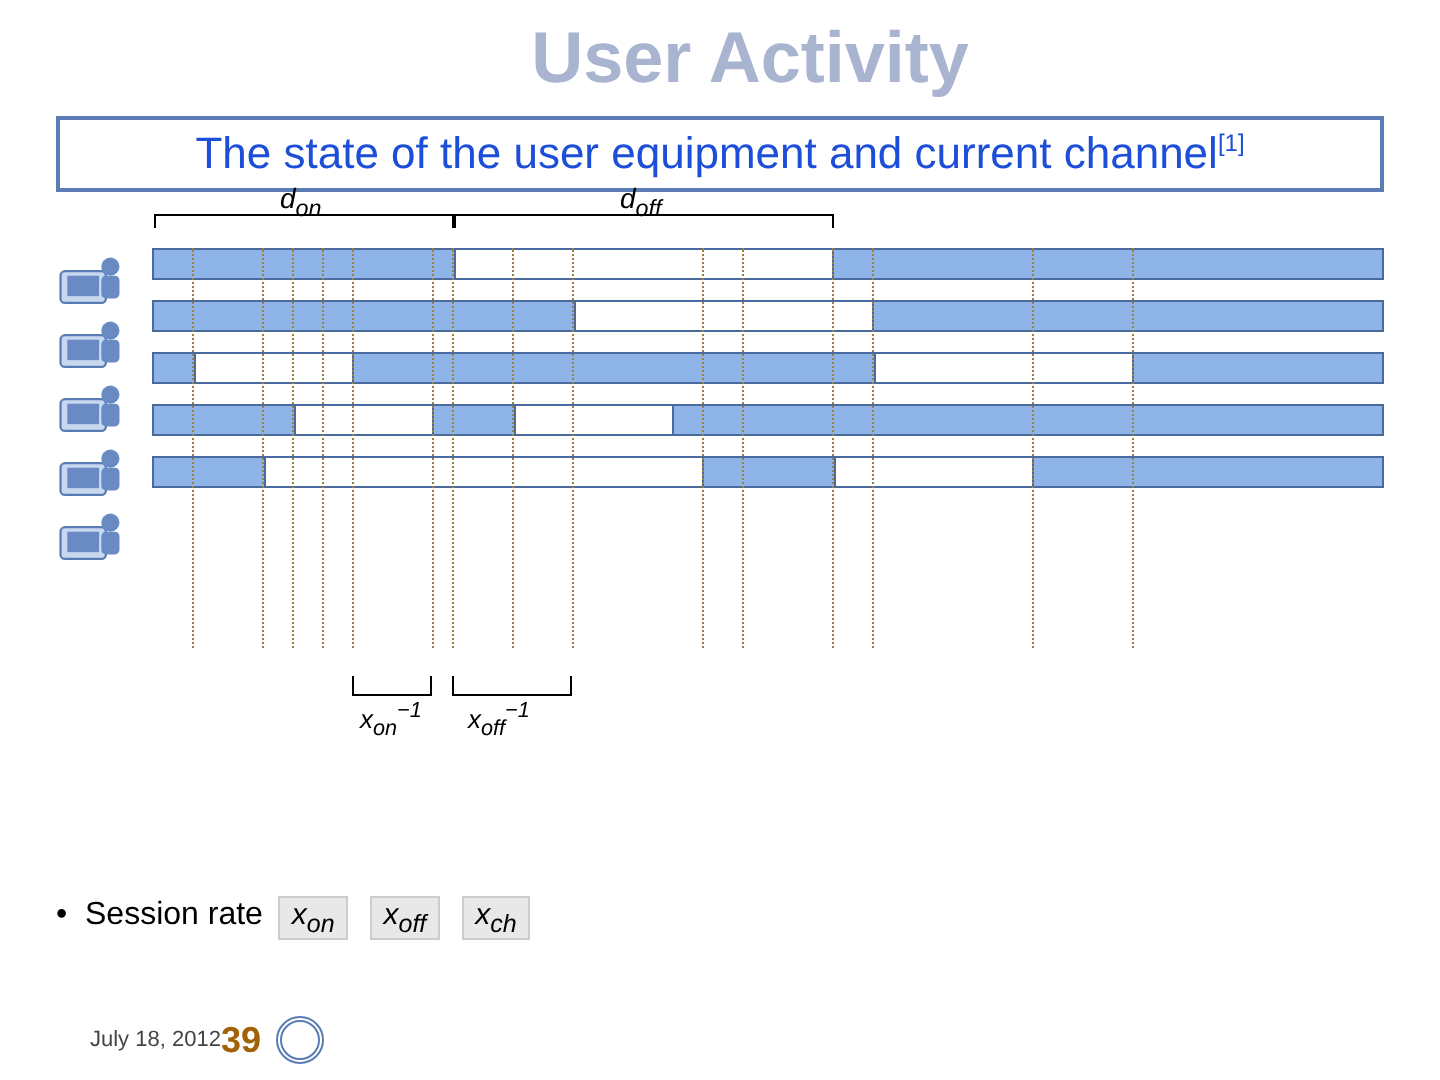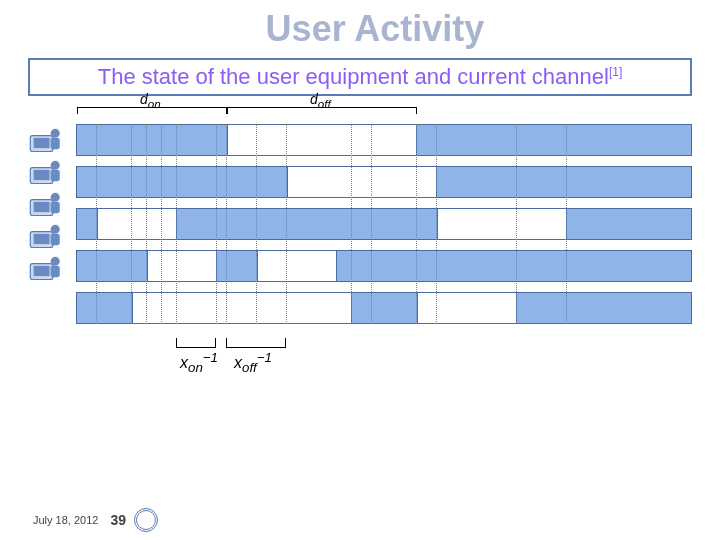--- a/index.html
+++ b/index.html
@@ -1,46 +1,46 @@
 <!DOCTYPE html>
 <html><head>
 <meta charset="utf-8">
 <style>
   * { box-sizing: border-box; margin: 0; padding: 0; }
   body { width: 720px; height: 540px; font-family: Arial, sans-serif; background: #fff; position: relative; overflow: hidden; }
   .title { text-align: center; font-size: 36px; font-weight: bold; color: #a8b4d0; padding: 8px 0 4px; margin-left: 30px; }
   .subtitle-box { margin: 4px 28px 0; background: #ffffff; border: 2px solid #5b7bb4; text-align: center; padding: 4px 8px; }
-  .subtitle { font-size: 22px; color: #8b5cf6; }
+  .subtitle { font-size: 22px; color: #1d4ed8; }
   .sup { font-size: 12px; vertical-align: super; }
   .diagram { position: relative; margin: 8px 28px 0; height: 220px; }
   .person-col { position: absolute; left: 0; top: 20px; width: 40px; }
   .person { width: 34px; height: 30px; margin-bottom: 2px; position: relative; }
   .person svg { width: 100%; height: 100%; }
   .track-area { position: absolute; left: 48px; right: 0; top: 20px; }
-  .track { height: 32px; margin-bottom: 10px; background: #8fb4e8; border: 1px solid #4a6aa0; position: relative; }
+  .track { height: 16px; margin-bottom: 10px; background: #8fb4e8; border: 1px solid #4a6aa0; position: relative; }
   .gap { position: absolute; top: 0; bottom: 0; background: #fff; border-left: 1px solid #4a6aa0; border-right: 1px solid #4a6aa0; }
   .don-bracket, .doff-bracket { position: absolute; top: -18px; height: 14px; border-top: 1px solid #000; }
   .don-bracket::before, .don-bracket::after, .doff-bracket::before, .doff-bracket::after { content:''; position:absolute; top:0; width:1px; height:6px; background:#000; }
   .don-bracket::before, .doff-bracket::before { left:0; } .don-bracket::after, .doff-bracket::after { right:0; }
   .lbl { position: absolute; top: -34px; font-size: 14px; font-style: italic; }
   .conn { position:absolute; top:0; width:0; border-left:1px dotted #9a8040; }
   .event-row { position: absolute; left: 48px; right: 0; height: 16px; }
   .event-line { position:absolute; left:0; right:130px; top:8px; height:2px; background:#4a6aa0; }
   .event-dot { position:absolute; top:4px; width:10px; height:10px; border-radius:50%; background:#f8e890; border:1px solid #7a6a30; }
   .event-tick { position:absolute; top:14px; width:6px; height:6px; border-left:1px solid #000; border-bottom:1px solid #000; transform:rotate(-45deg); }
   .event-label { position:absolute; right:0; top:0; font-size:13px; font-weight:bold; }
   .interval-bracket { position:absolute; height:10px; border-left:1px solid #000; border-right:1px solid #000; border-bottom:1px solid #000; }
-  .interval-lbl { position:absolute; font-size:16px; font-style:italic; }
+  .interval-lbl { position:absolute; font-size:13px; font-style:italic; }
   .bullets { position:absolute; left:28px; top:448px; font-size:16px; }
   .bullets li { list-style:none; margin-bottom:4px; }
   .inline-math { display:inline-block; background:#e8e8e8; border:1px solid #ccc; padding:0 6px; margin:0 3px; font-style:italic; font-size:15px; }
-  .footer { position:absolute; bottom:8px; left:0; right:0; display:flex; align-items:center; font-size:11px; color:#444; padding:0 33px; }
+  .footer { position:absolute; bottom:8px; left:12px; right:0; display:flex; align-items:center; font-size:11px; color:#444; padding:0 33px; }
   .footer-date { flex:0 0 auto; }
   .footer-title { flex:1; text-align:center; }
-  .footer-page { flex:0 0 auto; color:#404040; font-weight:bold; font-size:14px; margin-right:8px;margin-left:12px; }
+  .footer-page { flex:0 0 auto; color:#a16207; font-weight:bold; font-size:18px; margin-right:8px; }
   .footer-logo { width:24px; height:24px; border-radius:50%; border:3px double #5b7bb4; }
 </style>
 </head>
 <body>
 
 <div class="title">User Activity</div>
 
 <div class="subtitle-box">
   <span class="subtitle">
     <span>The state of the user equipment and current channel</span><span class="sup">[1]</span>
@@ -130,19 +130,24 @@
     <div class="conn" style="left: 408px; top: 20px; height: 200px;"></div>
     <div class="conn" style="left: 488px; top: 20px; height: 200px;"></div>
     <div class="conn" style="left: 538px; top: 20px; height: 200px;"></div>
     <div class="interval-bracket" style="left: 148px; width: 40px; top: 234px;"></div>
     <div class="interval-lbl" style="left: 152px; top: 246px;"><i>x<sub>on</sub><sup>−1</sup></i></div>
     <div class="interval-bracket" style="left: 198px; width: 60px; top: 234px;"></div>
     <div class="interval-lbl" style="left: 206px; top: 246px;"><i>x<sub>off</sub><sup>−1</sup></i></div>
   </div>
 
 <ul class="bullets">
+  <li>•&nbsp;&nbsp;<span>Session rate</span>
+    <span class="inline-math"><i>x<sub>on</sub></i></span>
+    <span class="inline-math"><i>x<sub>off</sub></i></span>
+    <span class="inline-math"><i>x<sub>ch</sub></i></span>
+  </li>
 </ul>
 
 <div class="footer">
   <span class="footer-date">July 18, 2012</span>
   <span class="footer-page">39</span>
   <span class="footer-logo"></span>
 </div>
 
 </body></html>

